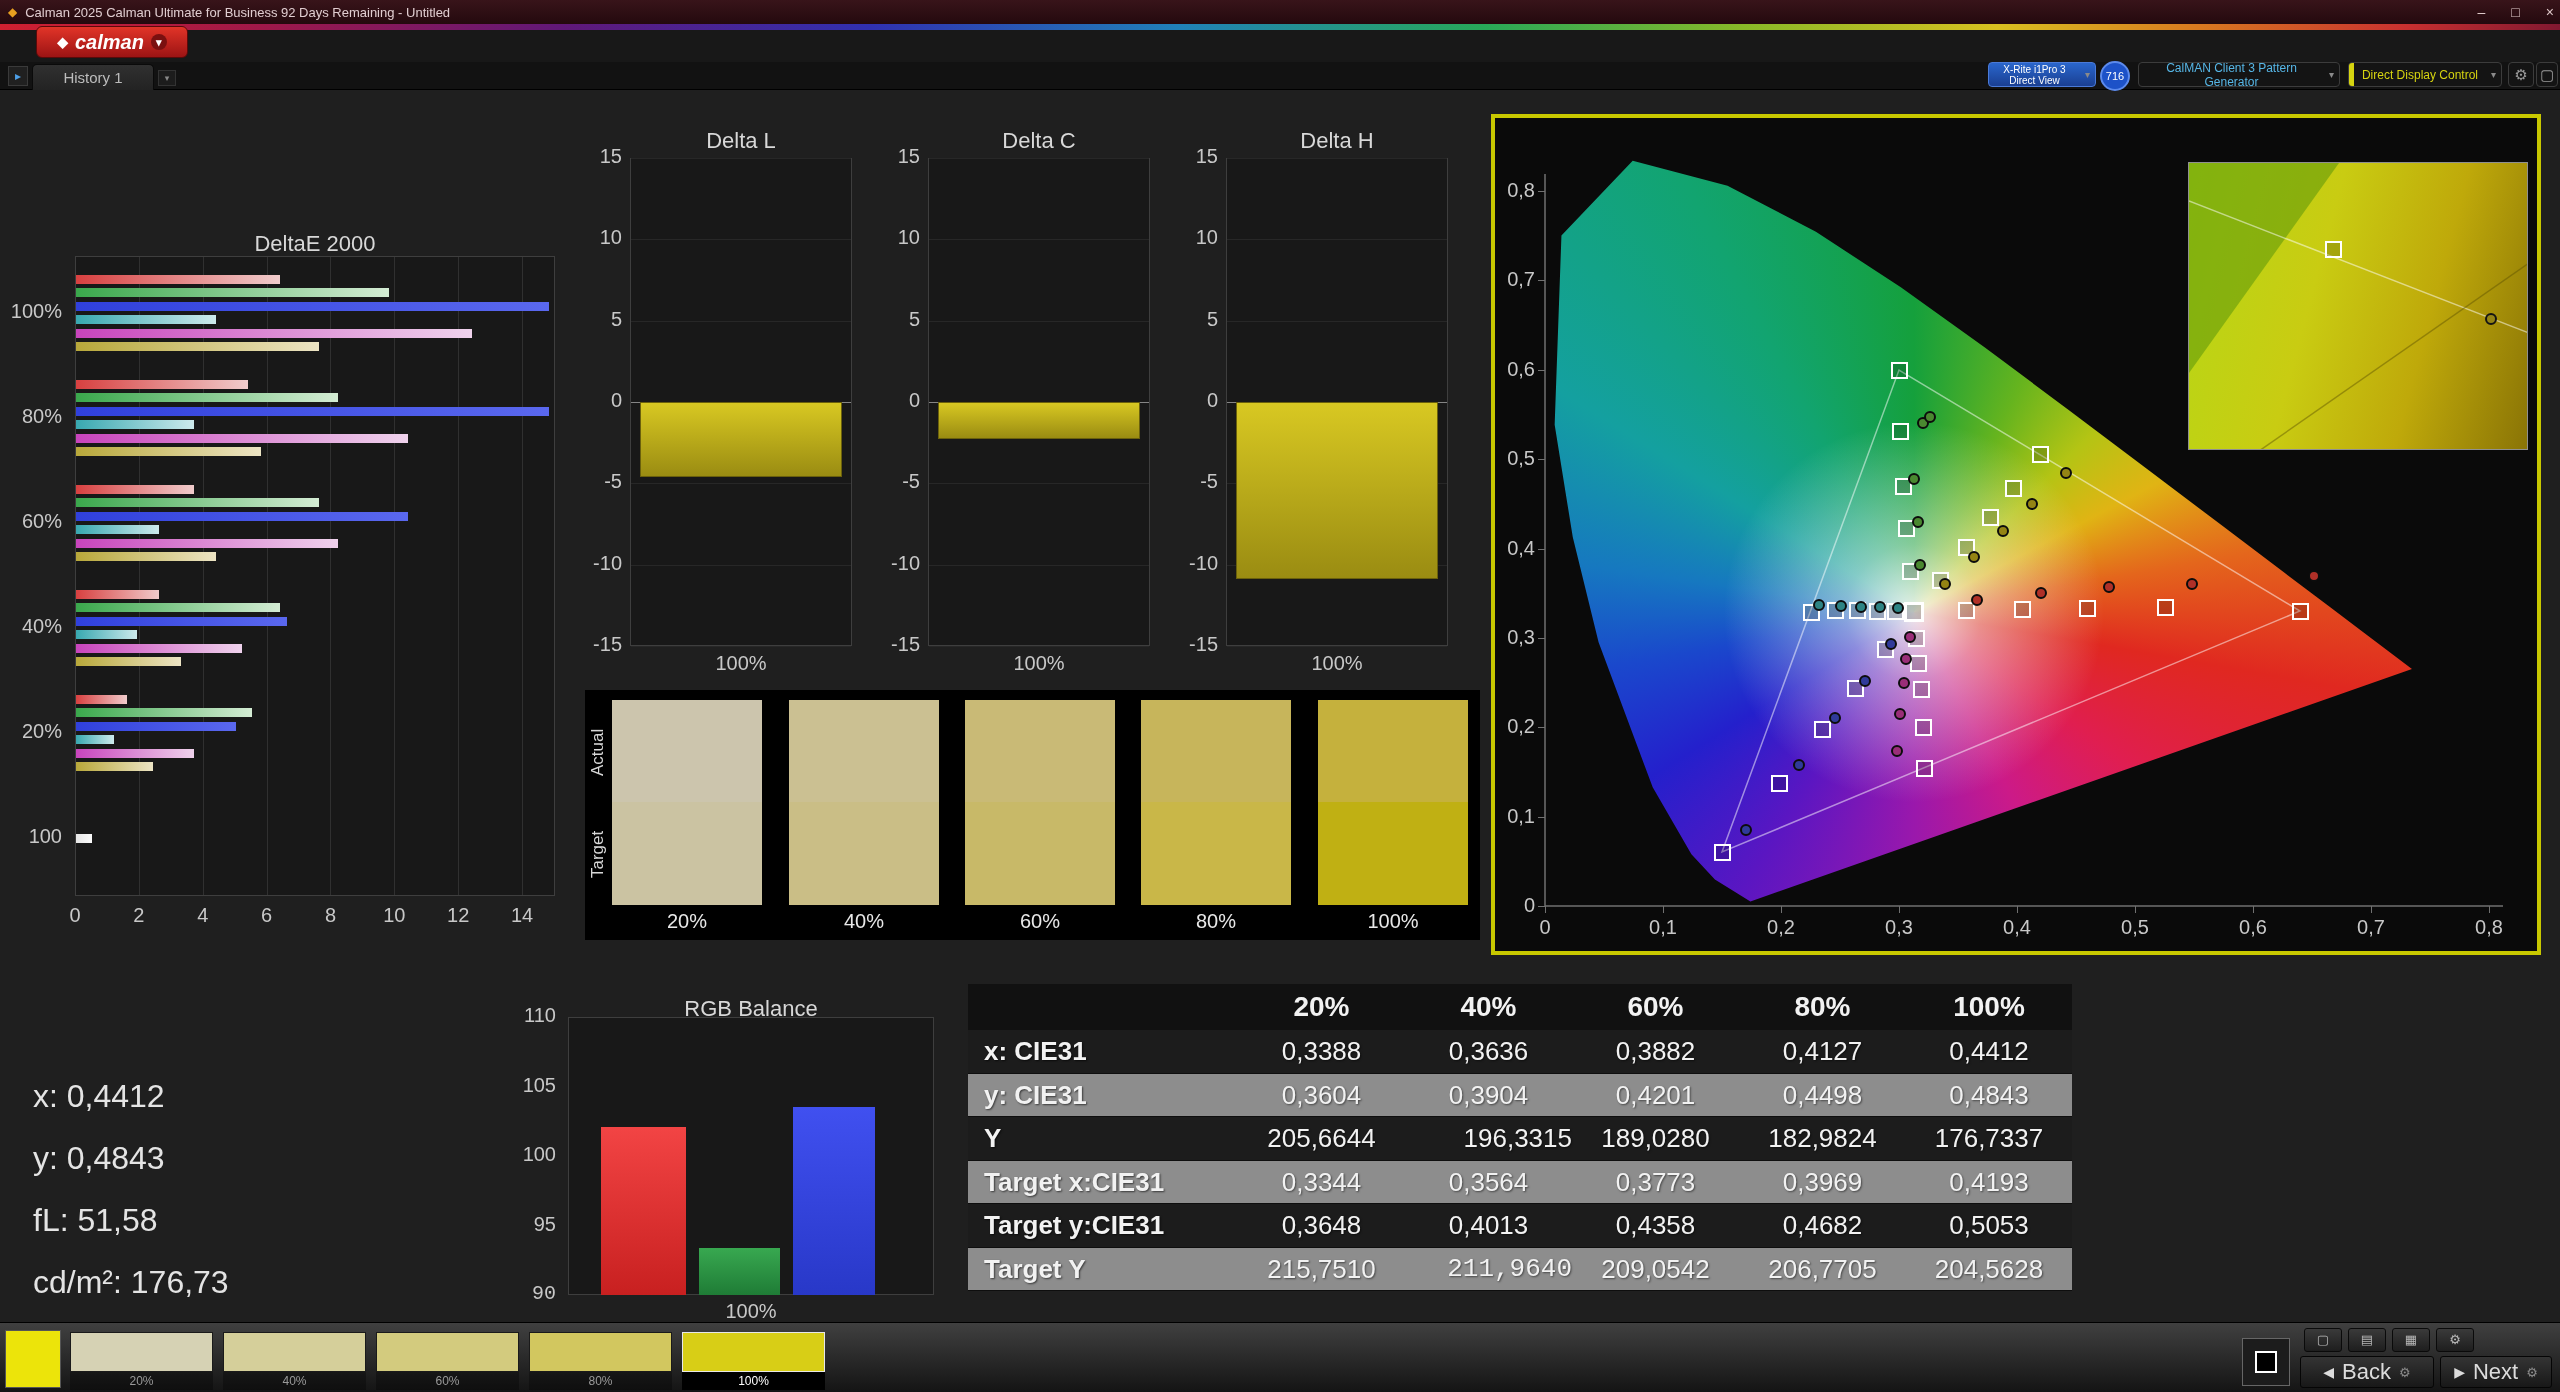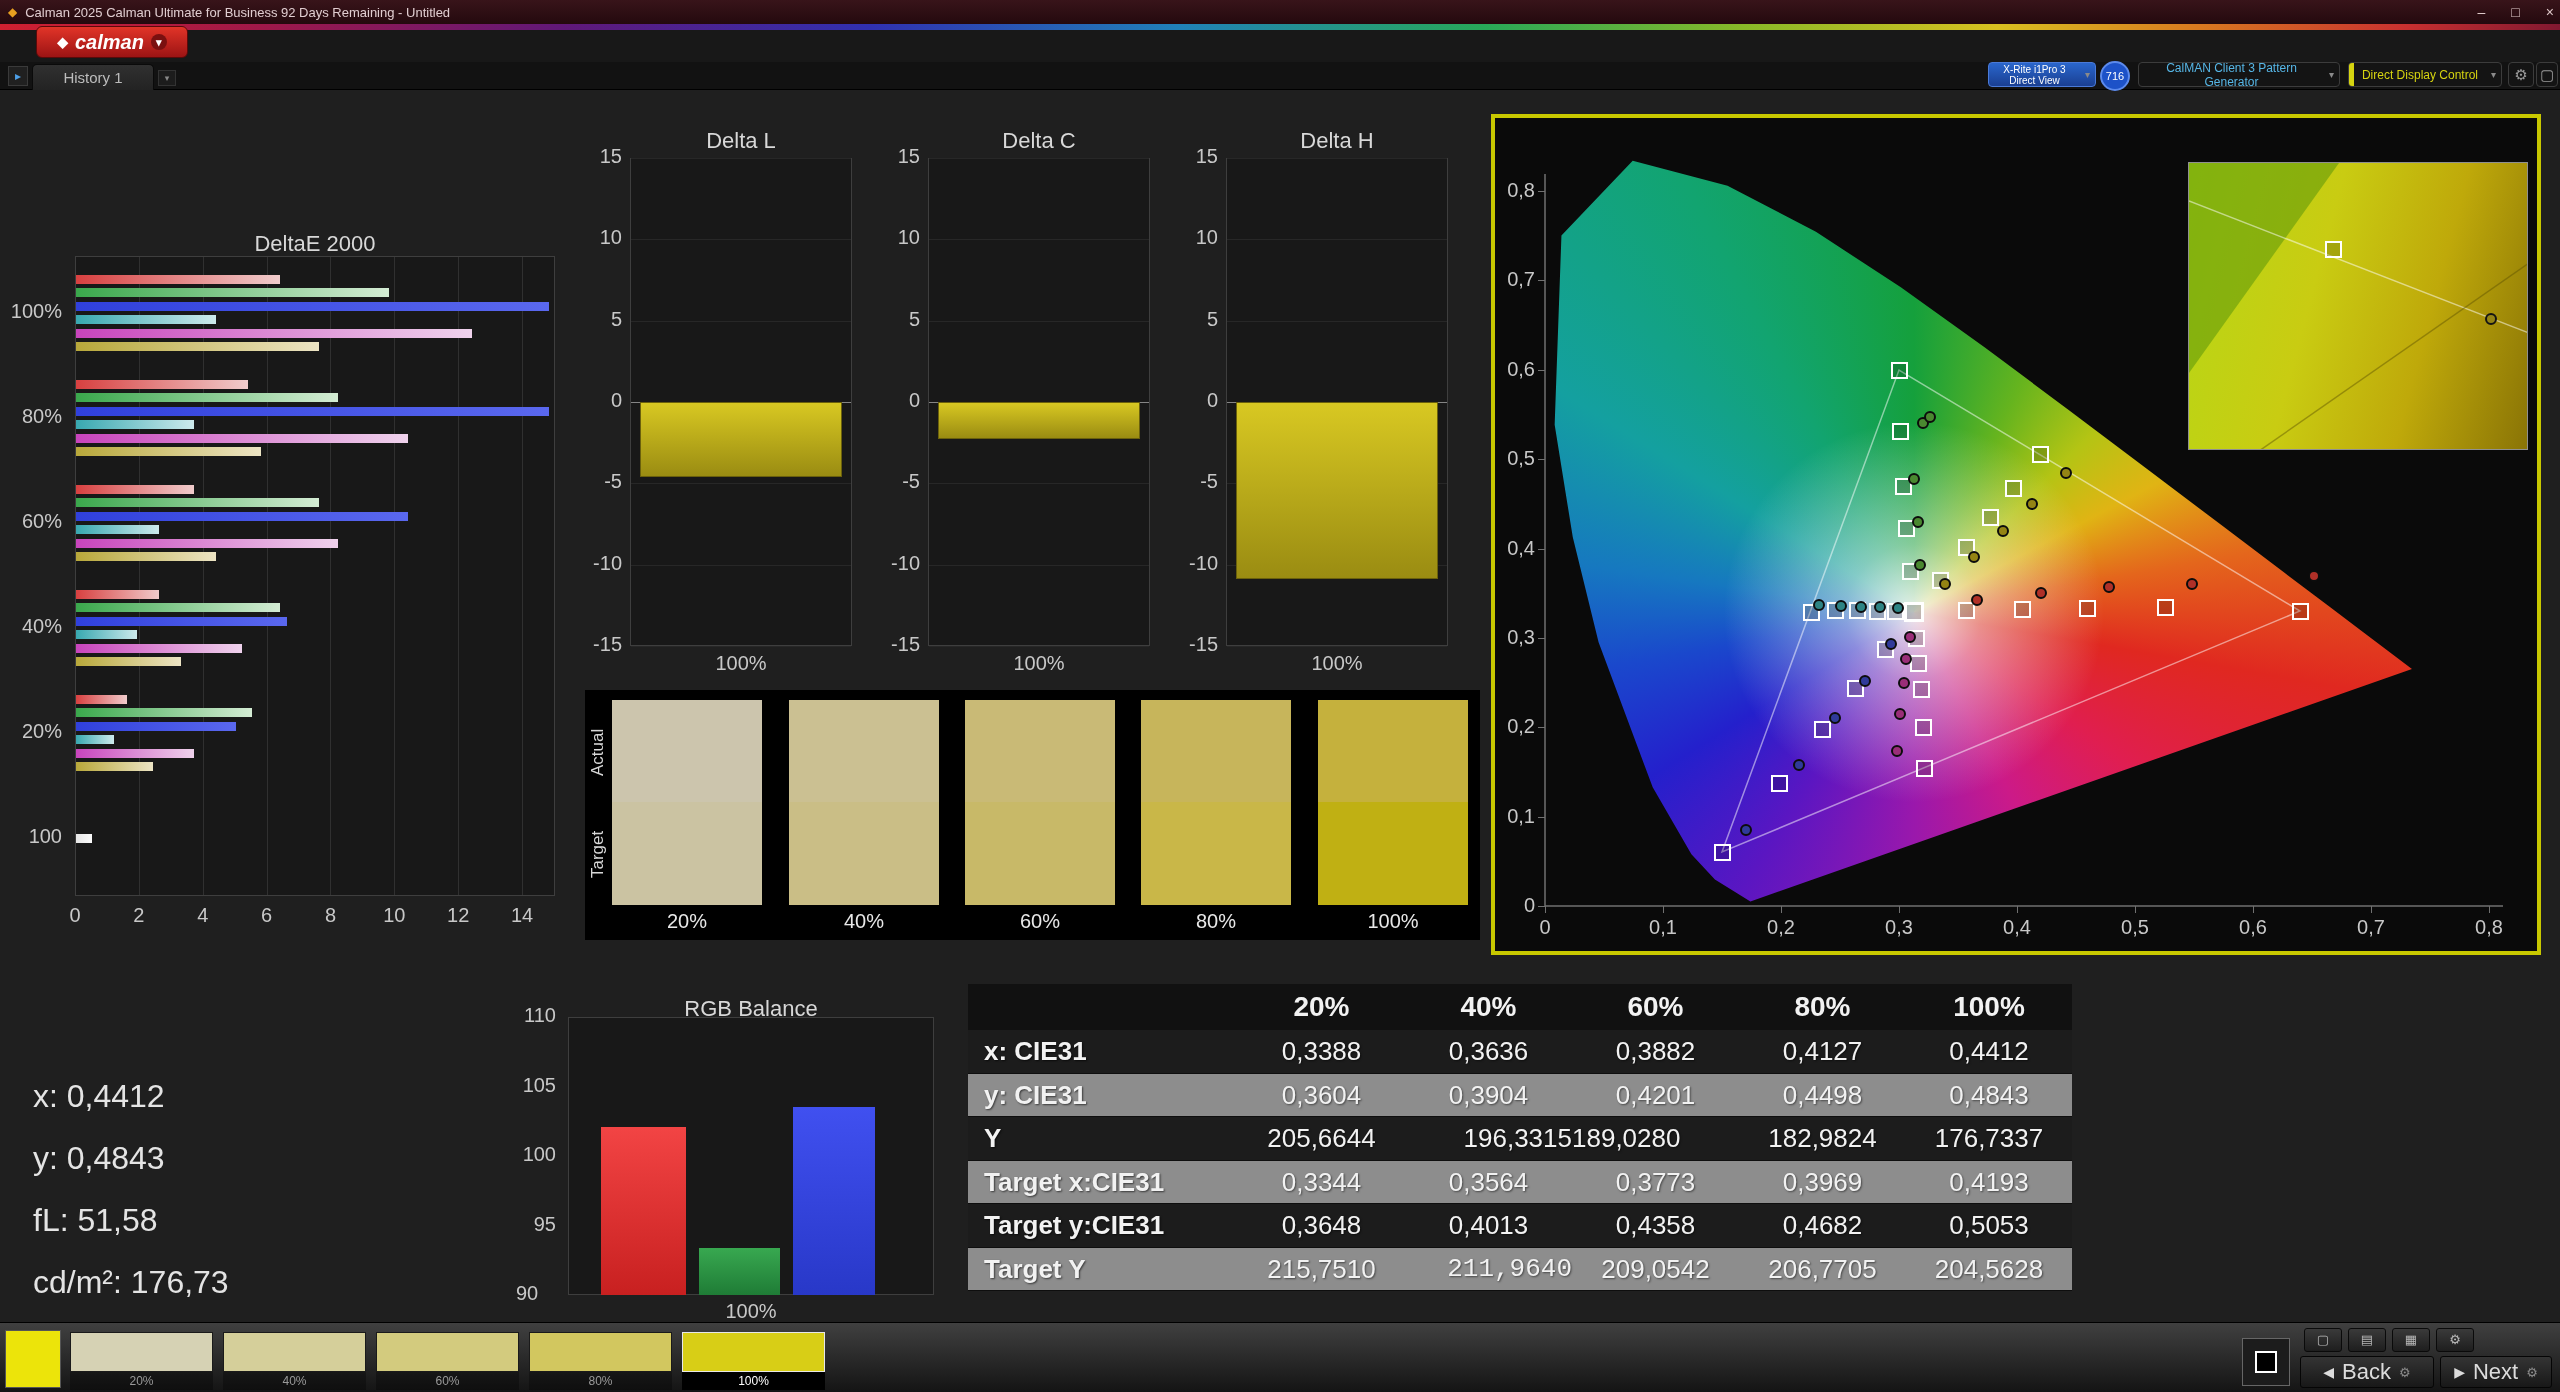--- a/index.html
+++ b/index.html
@@ -272,21 +272,21 @@
     <div class="abs" style="left: 1141px; top: 700px; width: 150px; height: 102px; background: rgb(199, 181, 91);"></div>
     <div class="abs" style="left: 1141px; top: 802px; width: 150px; height: 103px; background: rgb(201, 183, 72);"></div>
     <div class="abs lbl20" style="left: 1141px; top: 910px; width: 150px; text-align: center; color: rgb(232, 232, 232);">80%</div>
     <div class="abs" style="left: 1318px; top: 700px; width: 150px; height: 102px; background: rgb(197, 177, 61);"></div>
     <div class="abs" style="left: 1318px; top: 802px; width: 150px; height: 103px; background: rgb(192, 176, 19);"></div>
     <div class="abs lbl20" style="left: 1318px; top: 910px; width: 150px; text-align: center; color: rgb(232, 232, 232);">100%</div>
     <div class="abs lbl20" style="left: 498px; top: 1004px; width: 58px; text-align: right;">110</div>
     <div class="abs lbl20" style="left: 498px; top: 1073.5px; width: 58px; text-align: right;">105</div>
     <div class="abs lbl20" style="left: 498px; top: 1143px; width: 58px; text-align: right;">100</div>
     <div class="abs lbl20" style="left: 498px; top: 1212.5px; width: 58px; text-align: right;">95</div>
-    <div class="abs lbl20" style="left: 498px; top: 1282px; width: 58px; text-align: center;">90</div>
+    <div class="abs lbl20" style="left: 498px; top: 1282px; width: 58px; text-align: right; font-family: Liberation Mono, monospace;">90</div>
     <div class="abs" style="left: 601px; top: 1126.81px; width: 85px; height: 168.19px; background: linear-gradient(rgb(242, 68, 68), rgb(200, 32, 32));"></div>
     <div class="abs" style="left: 699px; top: 1247.74px; width: 81px; height: 47.26px; background: linear-gradient(rgb(56, 168, 80), rgb(31, 124, 54));"></div>
     <div class="abs" style="left: 793px; top: 1107.35px; width: 82px; height: 187.65px; background: linear-gradient(rgb(64, 80, 240), rgb(40, 56, 200));"></div>
     <div class="abs lbl20" style="left: 568px; top: 1300px; width: 366px; text-align: center;">100%</div>
     <div class="abs" style="left: 1545px; top: 906px; width: 1px; height: 7px; background: rgb(112, 112, 112);"></div>
     <div class="abs lbl20" style="left: 1515px; top: 916px; width: 60px; text-align: center;">0</div>
     <div class="abs" style="left: 1663px; top: 906px; width: 1px; height: 7px; background: rgb(112, 112, 112);"></div>
     <div class="abs lbl20" style="left: 1633px; top: 916px; width: 60px; text-align: center;">0,1</div>
     <div class="abs" style="left: 1781px; top: 906px; width: 1px; height: 7px; background: rgb(112, 112, 112);"></div>
     <div class="abs lbl20" style="left: 1751px; top: 916px; width: 60px; text-align: center;">0,2</div>
@@ -397,21 +397,21 @@
     <div class="abs lbl27" style="left: 984px; top: 1073.5px; width: 254px; height: 43.5px; line-height: 43.5px; font-weight: bold; text-shadow: rgba(0, 0, 0, 0.6) 1px 1px 2px;">y: CIE31</div>
     <div class="abs lbl27" style="left: 1238px; top: 1073.5px; width: 167px; height: 43.5px; line-height: 43.5px; text-align: center; text-shadow: rgba(0, 0, 0, 0.5) 1px 1px 2px;">0,3604</div>
     <div class="abs lbl27" style="left: 1405px; top: 1073.5px; width: 167px; height: 43.5px; line-height: 43.5px; text-align: center; text-shadow: rgba(0, 0, 0, 0.5) 1px 1px 2px;">0,3904</div>
     <div class="abs lbl27" style="left: 1572px; top: 1073.5px; width: 167px; height: 43.5px; line-height: 43.5px; text-align: center; text-shadow: rgba(0, 0, 0, 0.5) 1px 1px 2px;">0,4201</div>
     <div class="abs lbl27" style="left: 1739px; top: 1073.5px; width: 167px; height: 43.5px; line-height: 43.5px; text-align: center; text-shadow: rgba(0, 0, 0, 0.5) 1px 1px 2px;">0,4498</div>
     <div class="abs lbl27" style="left: 1906px; top: 1073.5px; width: 166px; height: 43.5px; line-height: 43.5px; text-align: center; text-shadow: rgba(0, 0, 0, 0.5) 1px 1px 2px;">0,4843</div>
     <div class="abs" style="left: 968px; top: 1117px; width: 1104px; height: 43.5px; background: rgb(28, 28, 28); border-bottom: 1px solid rgb(14, 14, 14);"></div>
     <div class="abs lbl27" style="left: 984px; top: 1117px; width: 254px; height: 43.5px; line-height: 43.5px; font-weight: bold; text-shadow: rgba(0, 0, 0, 0.6) 1px 1px 2px;">Y</div>
     <div class="abs lbl27" style="left: 1238px; top: 1117px; width: 167px; height: 43.5px; line-height: 43.5px; text-align: center; text-shadow: rgba(0, 0, 0, 0.5) 1px 1px 2px;">205,6644</div>
     <div class="abs lbl27" style="left: 1405px; top: 1117px; width: 167px; height: 43.5px; line-height: 43.5px; text-align: right; text-shadow: rgba(0, 0, 0, 0.5) 1px 1px 2px;">196,3315</div>
-    <div class="abs lbl27" style="left: 1572px; top: 1117px; width: 167px; height: 43.5px; line-height: 43.5px; text-align: left; text-shadow: rgba(0, 0, 0, 0.5) 1px 1px 2px;">189,0280</div>
+    <div class="abs lbl27" style="left: 1572px; top: 1117px; width: 167px; height: 43.5px; line-height: 43.5px; text-align: center; text-shadow: rgba(0, 0, 0, 0.5) 1px 1px 2px;">189,0280</div>
     <div class="abs lbl27" style="left: 1739px; top: 1117px; width: 167px; height: 43.5px; line-height: 43.5px; text-align: center; text-shadow: rgba(0, 0, 0, 0.5) 1px 1px 2px;">182,9824</div>
     <div class="abs lbl27" style="left: 1906px; top: 1117px; width: 166px; height: 43.5px; line-height: 43.5px; text-align: center; text-shadow: rgba(0, 0, 0, 0.5) 1px 1px 2px;">176,7337</div>
     <div class="abs" style="left: 968px; top: 1160.5px; width: 1104px; height: 43.5px; background: rgb(141, 141, 141); border-bottom: 1px solid rgb(14, 14, 14);"></div>
     <div class="abs lbl27" style="left: 984px; top: 1160.5px; width: 254px; height: 43.5px; line-height: 43.5px; font-weight: bold; text-shadow: rgba(0, 0, 0, 0.6) 1px 1px 2px;">Target x:CIE31</div>
     <div class="abs lbl27" style="left: 1238px; top: 1160.5px; width: 167px; height: 43.5px; line-height: 43.5px; text-align: center; text-shadow: rgba(0, 0, 0, 0.5) 1px 1px 2px;">0,3344</div>
     <div class="abs lbl27" style="left: 1405px; top: 1160.5px; width: 167px; height: 43.5px; line-height: 43.5px; text-align: center; text-shadow: rgba(0, 0, 0, 0.5) 1px 1px 2px;">0,3564</div>
     <div class="abs lbl27" style="left: 1572px; top: 1160.5px; width: 167px; height: 43.5px; line-height: 43.5px; text-align: center; text-shadow: rgba(0, 0, 0, 0.5) 1px 1px 2px;">0,3773</div>
     <div class="abs lbl27" style="left: 1739px; top: 1160.5px; width: 167px; height: 43.5px; line-height: 43.5px; text-align: center; text-shadow: rgba(0, 0, 0, 0.5) 1px 1px 2px;">0,3969</div>
     <div class="abs lbl27" style="left: 1906px; top: 1160.5px; width: 166px; height: 43.5px; line-height: 43.5px; text-align: center; text-shadow: rgba(0, 0, 0, 0.5) 1px 1px 2px;">0,4193</div>
     <div class="abs" style="left: 968px; top: 1204px; width: 1104px; height: 43.5px; background: rgb(28, 28, 28); border-bottom: 1px solid rgb(14, 14, 14);"></div>

